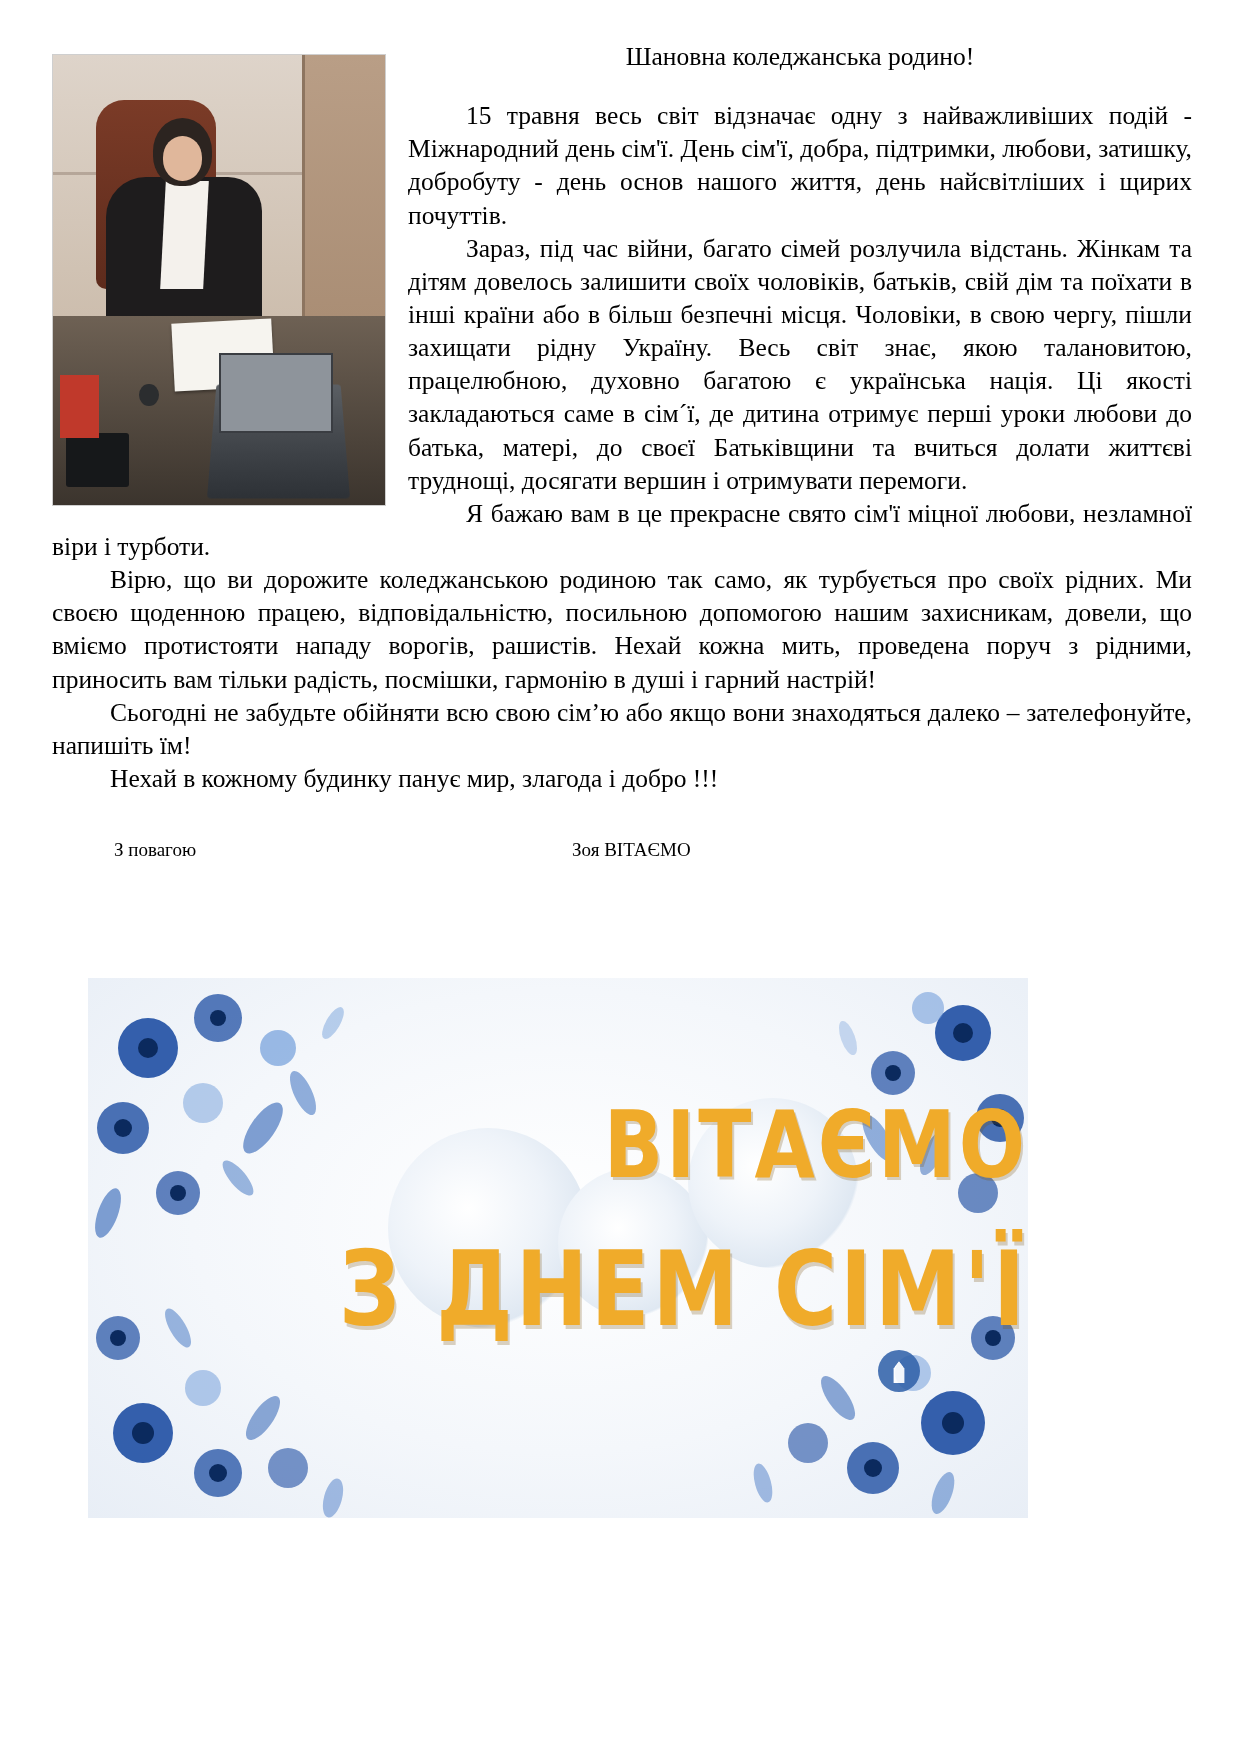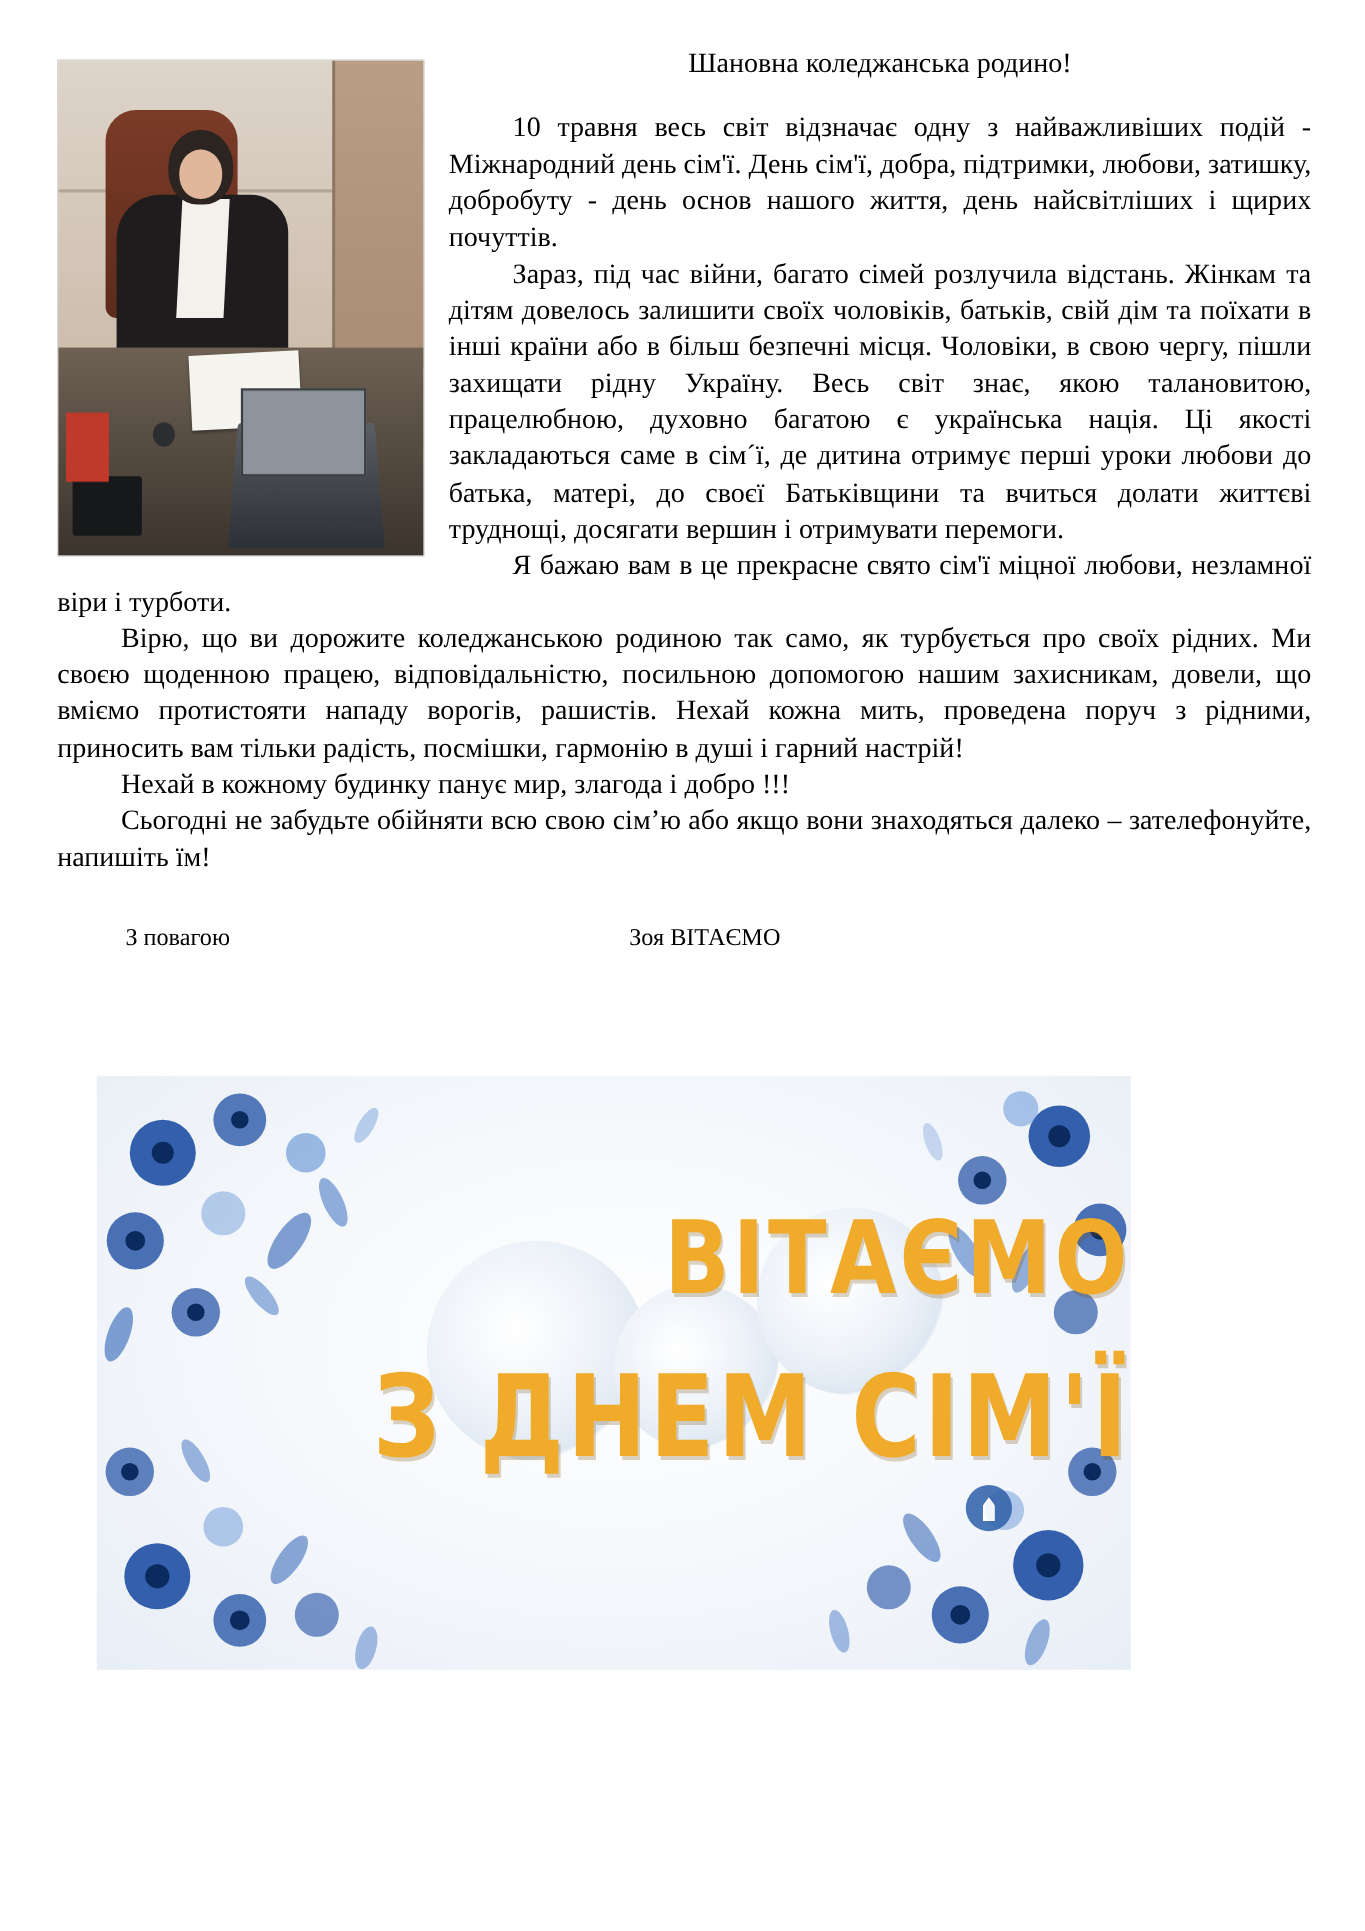--- a/index.html
+++ b/index.html
@@ -128,21 +128,21 @@
     text-align: center;
     text-indent: 0;
     margin-bottom: 26px;
   }
 
   .signature {
     clear: both;
     margin-top: 44px;
     position: relative;
     height: 40px;
-    font-size: 22px;
+    font-size: 19px;
   }
   .signature .from {
     position: absolute;
     left: 62px;
     top: 0;
   }
   .signature .name {
     position: absolute;
     left: 520px;
     top: 0;
@@ -238,26 +238,26 @@
       <div class="desk"></div>
       <div class="papers"></div>
       <div class="laptop"></div>
       <div class="laptop-screen"></div>
       <div class="phone"></div>
       <div class="folder"></div>
       <div class="mouse"></div>
     </div>
 
     <p class="center">Шановна коледжанська родино!</p>
-    <p>10 травня весь світ відзначає одну з найважливіших подій - Міжнародний день сім'ї. День сім'ї, добра, підтримки, любови, затишку, добробуту - день основ нашого життя, день найсвітліших і щирих почуттів.</p>
+    <p>15 травня весь світ відзначає одну з найважливіших подій - Міжнародний день сім'ї. День сім'ї, добра, підтримки, любови, затишку, добробуту - день основ нашого життя, день найсвітліших і щирих почуттів.</p>
     <p>Зараз, під час війни, багато сімей розлучила відстань. Жінкам та дітям довелось залишити своїх чоловіків, батьків, свій дім та поїхати в інші країни або в більш безпечні місця. Чоловіки, в свою чергу, пішли захищати рідну Україну. Весь світ знає, якою талановитою, працелюбною, духовно багатою є українська нація. Ці якості закладаються саме в сім´ї, де дитина отримує перші уроки любови до батька, матері, до своєї Батьківщини та вчиться долати життєві труднощі, досягати вершин і отримувати перемоги.</p>
     <p> Я бажаю вам в це прекрасне свято сім'ї міцної любови, незламної віри і турботи.</p>
     <p>Вірю, що ви дорожите коледжанською родиною так само, як турбується про своїх рідних. Ми своєю щоденною працею, відповідальністю, посильною допомогою нашим захисникам, довели, що вміємо протистояти  нападу ворогів, рашистів.  Нехай кожна мить, проведена поруч з рідними, приносить вам тільки радість, посмішки, гармонію в душі і гарний настрій!</p>
+    <p>Сьогодні не забудьте обійняти всю свою сім’ю або якщо вони знаходяться далеко  – зателефонуйте, напишіть  їм!</p>
     <p>Нехай в кожному будинку панує мир, злагода  і добро !!!</p>
-    <p>Сьогодні не забудьте обійняти всю свою сім’ю або якщо вони знаходяться далеко  – зателефонуйте, напишіть  їм!</p>
 
     <div class="signature">
       <span class="from">З повагою</span>
       <span class="name">Зоя ВІТАЄМО</span>
     </div>
   </div>
 
   <div class="banner">
 
     <div class="ghost-flower gf1"></div>

